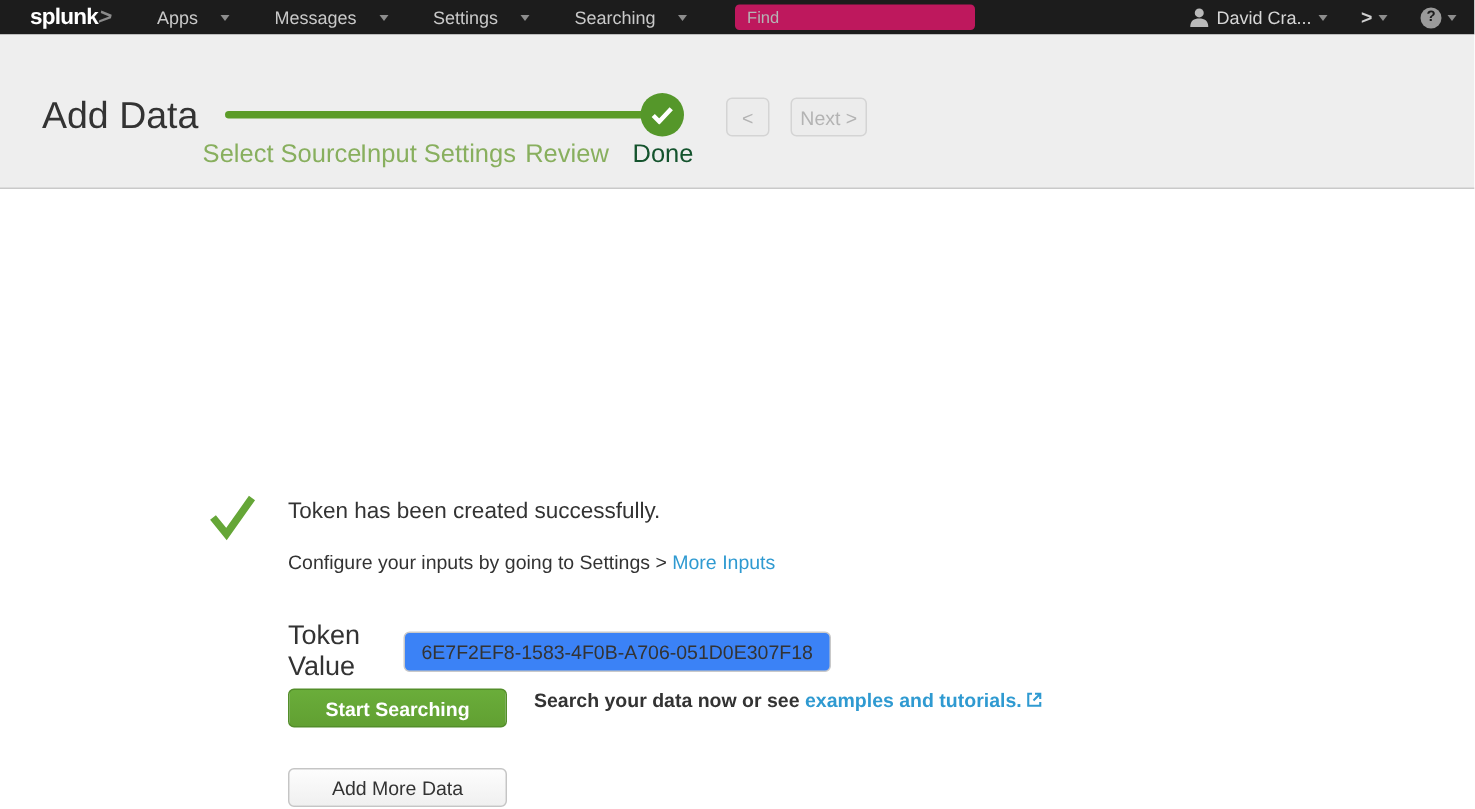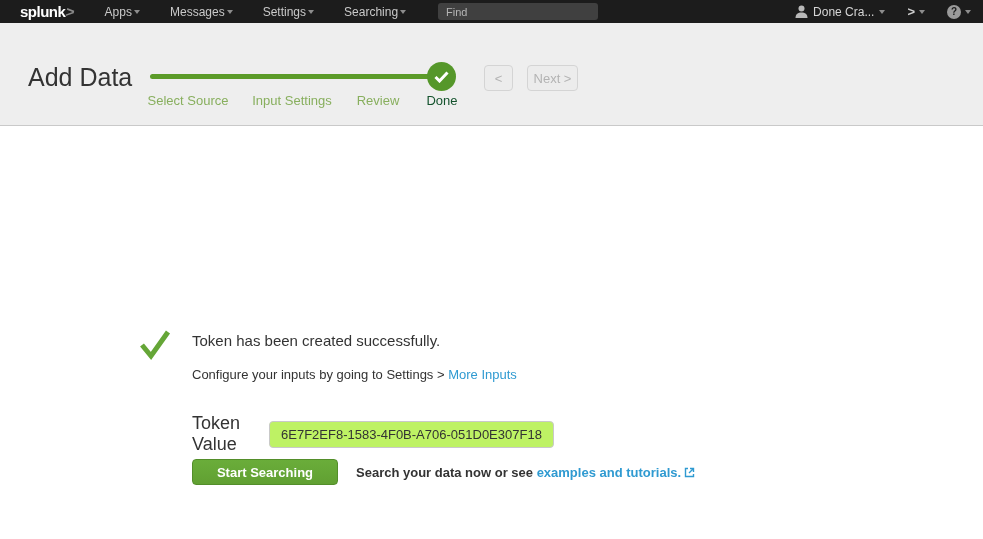--- a/index.html
+++ b/index.html
@@ -5,67 +5,67 @@
   * { margin:0; padding:0; box-sizing:border-box; }
   html,body { width:983px; height:539px; background:#fff; overflow:hidden;
     font-family:"Liberation Sans", sans-serif; }
 
   
   .topbar { position:relative; height:23px; background:#1c1c1c; display:flex;
     align-items:center; color:#ccc; font-size:12px; }
   .logo { margin-left:20px; font-size:15px; font-weight:bold; color:#fff;
     letter-spacing:-0.5px; display:flex; align-items:center; }
   .logo-caret { color:#8a8a8a; font-weight:bold; transform:skewX(-12deg); margin-left:1px; }
-  .nav-item { display:flex; align-items:center; gap:2px; margin-left:30px;
+  .nav-item { display:flex; align-items:center; gap:15px; margin-left:30px;
     color:#c9c9c9; cursor:pointer; }
   .nav-item:first-of-type { margin-left:38px; }
   .chev { width:0; height:0; border-left:3.5px solid transparent;
     border-right:3.5px solid transparent; border-top:4px solid #8d8d8d; display:inline-block; }
   .find-wrap { margin-left:32px; }
-  .find-input { width:160px; height:17px; background:#404040; border:none;
+  .find-input { width:160px; height:17px; background:#be185d; border:none;
     border-radius:3px; color:#ddd; font-size:11px; padding:0 8px; outline:none;
     font-family:"Liberation Sans", sans-serif; }
   .find-input::placeholder { color:#b5b5b5; }
   .topbar-right { position:absolute; right:12px; top:0; height:23px;
     display:flex; align-items:center; gap:22px; }
   .user-menu { display:flex; align-items:center; gap:5px; color:#d6d6d6; cursor:pointer; }
   .arrow-menu { display:flex; align-items:center; gap:4px; color:#cfcfcf;
     font-weight:bold; font-size:13px; cursor:pointer; }
   .help-menu { display:flex; align-items:center; gap:4px; cursor:pointer; }
   .help-circle { width:14px; height:14px; border-radius:50%; background:#9a9a9a;
     color:#1c1c1c; font-size:10px; font-weight:bold; display:flex;
     align-items:center; justify-content:center; }
 
   
   .wizard { position:relative; height:103px; background:#eeeeee; border-bottom:1px solid #c9c9c9; }
   .wizard-title { position:absolute; left:28px; top:40px; font-size:25px; color:#333; }
   .progress-line { position:absolute; left:150px; top:51px; width:280px; height:5px;
     background:#5b9b28; border-radius:3px; }
   .progress-circle { position:absolute; left:427px; top:39px; width:29px; height:29px;
     border-radius:50%; background:#55972a; display:flex; align-items:center; justify-content:center; }
-  .step-label { position:absolute; top:70px; transform:translateX(-50%); font-size:13px;
+  .step-label { position:absolute; top:70px; transform:translateX(-50%); font-size:17px;
     color:#88af5e; white-space:nowrap; }
   .step-label.done { color:#14532d; }
   .hdr-btn { position:absolute; top:42px; height:26px; background:#ececec;
     border:1px solid #d4d4d4; border-radius:4px; color:#b3b3b3; font-size:13px;
     font-family:"Liberation Sans", sans-serif; cursor:default; }
   .btn-back { left:484px; width:29px; }
   .btn-next { left:527px; width:51px; }
 
   
   .main { position:relative; }
   .big-check { position:absolute; left:139px; top:202px; }
   .success-title { position:absolute; left:192px; top:206px; font-size:15px; color:#333; }
   .subtitle { position:absolute; left:192px; top:241px; font-size:13px; color:#333; }
   a.lnk { color:#2f9ad1; text-decoration:none; }
   .token-row { position:absolute; left:192px; top:287px; display:flex; align-items:center; }
   .token-label { font-size:18px; color:#333; width:76px; }
-  .token-box { margin-left:1px; background:#bef264; border:1px solid #c9c9c9;
+  .token-box { margin-left:1px; background:#3b82f6; border:1px solid #c9c9c9;
     border-radius:4px; padding:5px 11px; font-size:13px; color:#333; white-space:nowrap; }
-  .action-row { position:absolute; left:192px; display:flex; align-items:center; }
+  .action-row { position:absolute; left:192px; display:flex; }
   .action-btn { width:146px; height:26px; font-size:13px; border-radius:4px;
     font-family:"Liberation Sans", sans-serif; cursor:pointer; }
   .action-btn.primary { background:linear-gradient(#6aad3a,#61a032); border:1px solid #538e2a;
     color:#fff; font-weight:bold; }
   .action-btn.secondary { background:linear-gradient(#fdfdfd,#f0f0f0); border:1px solid #c5c5c5;
     color:#333; }
   .action-text { margin-left:18px; font-size:13px; color:#333; white-space:nowrap;font-weight:bold; }
   .ext-icon { display:inline-block; vertical-align:-1px; margin-left:3px; }
 </style>
 </head>
@@ -94,21 +94,21 @@
   </div>
   <div class="find-wrap">
     <input class="find-input" type="text" placeholder="Find" style="">
   </div>
   <div class="topbar-right">
     <div class="user-menu">
       <svg width="13" height="14" viewBox="0 0 13 14">
         <circle cx="6.5" cy="3.6" r="3" fill="#b9b9b9"></circle>
         <path d="M0.5 13 C0.5 8.8 3 7.4 6.5 7.4 C10 7.4 12.5 8.8 12.5 13 Z" fill="#b9b9b9"></path>
       </svg>
-      <span>Done Cra...</span>
+      <span>David Cra...</span>
       <span class="chev"></span>
     </div>
     <div class="arrow-menu">
       <span>&gt;</span>
       <span class="chev"></span>
     </div>
     <div class="help-menu">
       <span class="help-circle">?</span>
       <span class="chev"></span>
     </div>
@@ -155,15 +155,16 @@
     <button class="action-btn primary">Start Searching</button>
     <span class="action-text">
       <span>Search your data now or see </span><a class="lnk" href="#">examples and tutorials.</a><svg class="ext-icon" width="11" height="11" viewBox="0 0 11 11">
           <path d="M4 1.5 H1.5 V9.5 H9.5 V7" fill="none" stroke="#2f9ad1" stroke-width="1.4"></path>
           <path d="M6 1.5 H9.5 V5 M9.5 1.5 L5 6" fill="none" stroke="#2f9ad1" stroke-width="1.4"></path>
         </svg>
     </span>
   </div>
 
   <div class="action-row" style="top:386px">
+    <button class="action-btn secondary">Add More Data</button>
   </div>
 
 </div>
 
 </body></html>

